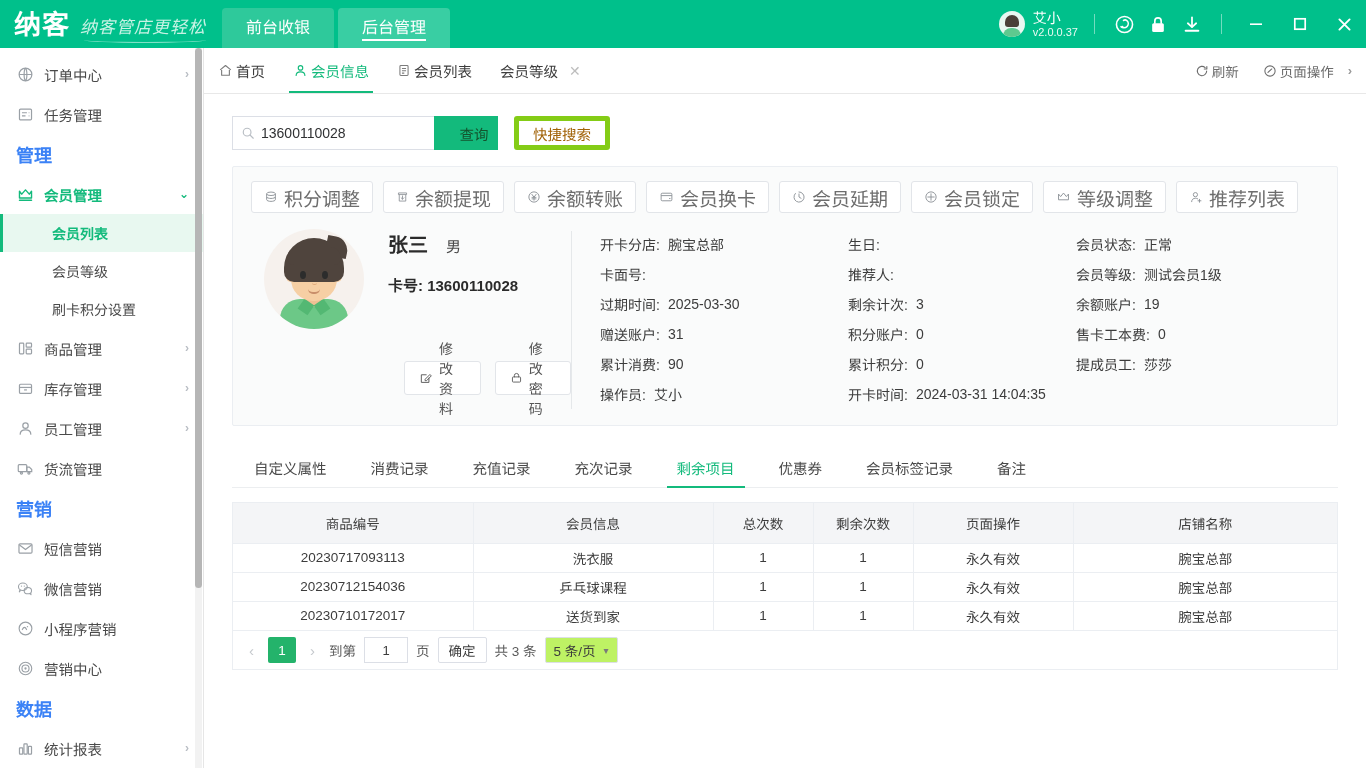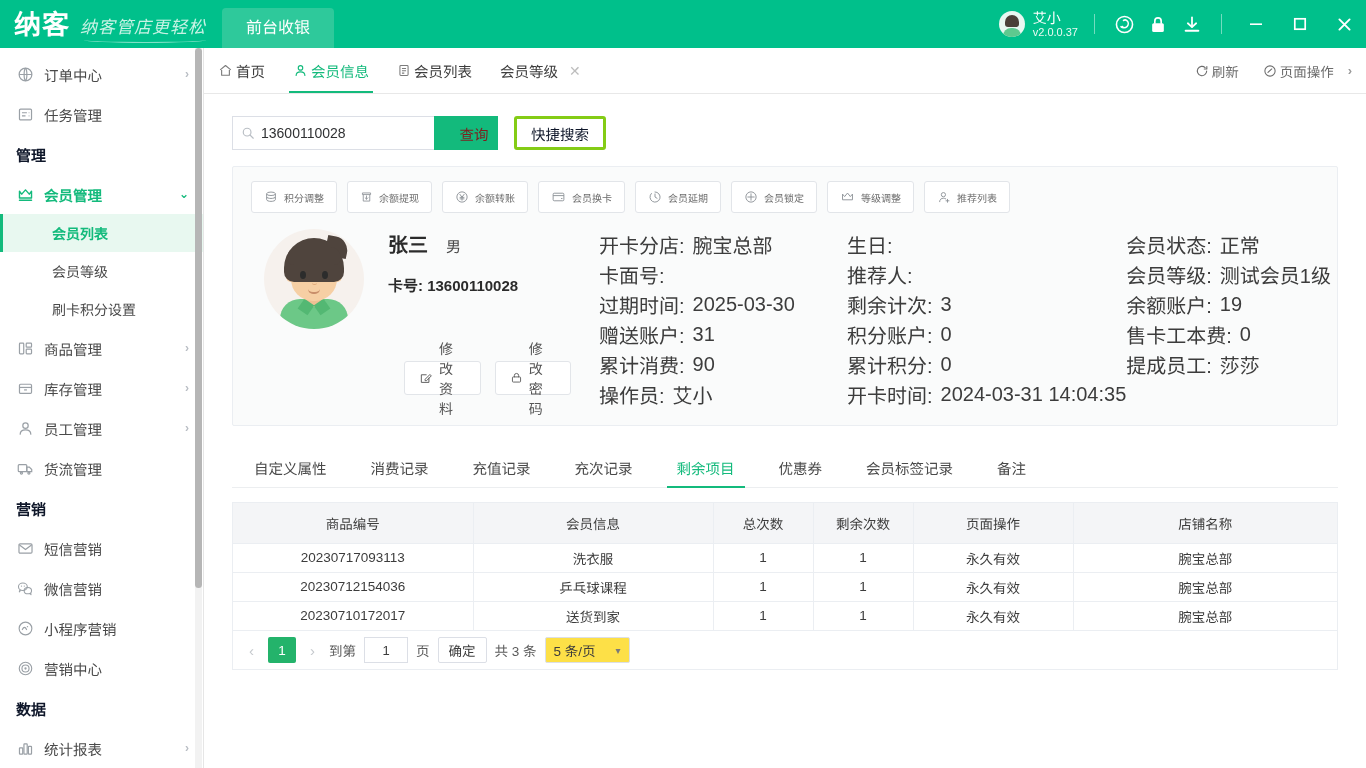--- a/index.html
+++ b/index.html
@@ -106,21 +106,21 @@
     width: 22px; height: 20px; flex: 0 0 22px; margin-right: 8px;
     display: inline-flex; align-items: center; justify-content: center; color: #9aa0a6;
   }
   .menu-item .mi-label { flex: 1 1 auto; }
   .menu-item .mi-arrow { color: #b9bec4; font-size: 12px; font-weight: bold; }
   .menu-item.expanded { color: #13ba7c; font-weight: bold; }
   .menu-item.expanded .mi-icon { color: #13ba7c; }
   .menu-item.expanded .mi-arrow { color: #13ba7c; }
   .menu-group {
     height: 40px; display: flex; align-items: center; padding: 0 14px 0 16px;
-    font-size: 15px; font-weight: bold; color: #0f172a;
+    font-size: 18px; font-weight: bold; color: #3b82f6;
   }
   .sub-item {
     height: 38px; display: flex; align-items: center; padding-left: 52px;
     font-size: 14px; color: #4a4a4a; cursor: pointer; position: relative;
   }
   .sub-item.active { background: #e8f8f0; color: #13ba7c; font-weight: bold; }
   .sub-item.active::before {
     content: ""; position: absolute; left: 0; top: 0; bottom: 0; width: 3px; background: #13ba7c;
   }
   .side-scroll {
@@ -167,39 +167,39 @@
   .search-input-wrap {
     width: 202px; height: 34px; border: 1px solid #dcdfe6; border-right: none;
     display: flex; align-items: center; padding: 0 8px; background: #fff;
   }
   .search-ic { color: #b9bec4; margin-right: 6px; display: inline-flex; }
   .search-input {
     border: none; outline: none; width: 100%; font-size: 14px; color: #303133;
     font-family: "Liberation Sans", sans-serif; background: transparent;
   }
   .btn-query {
-    background: #13ba7c; color: #7f1d1d; border: none; width: 64px; height: 34px;
+    background: #13ba7c; color: #14532d; border: none; width: 64px; height: 34px;
     font-size: 14.5px; cursor: pointer; font-family: "Liberation Sans", sans-serif; padding-left: 16px;
   }
   .btn-quick {
-    border: 3px solid #84cc16; color: #0f172a; background: #fff;
+    border: 5px solid #84cc16; color: #a16207; background: #fff;
     height: 34px; padding: 0 14px; font-size: 14.5px; cursor: pointer; border-radius: 3px;
     font-family: "Liberation Sans", sans-serif;
   }
 
   
   .member-card {
     margin: 0 28px; border: 1px solid #ebeef2; background: #fafbfb;
     border-radius: 2px; padding: 14px 0 16px 0;
   }
   .action-row { display: flex; gap: 10px; padding: 0 18px 0 18px; flex-wrap: wrap; }
   .act-btn {
     display: inline-flex; align-items: center; gap: 6px;
     height: 32px; padding: 0 12px; border: 1px solid #e2e5e9; background: #fff;
-    border-radius: 3px; font-size: 10px; color: #6d6d6d; cursor: pointer;
+    border-radius: 3px; font-size: 19px; color: #6d6d6d; cursor: pointer;
   }
   .act-btn .ai { display: inline-flex; align-items: center; color: #8d9298; }
 
   .detail-row { display: flex; padding: 16px 18px 0 18px; }
   .col-avatar { width: 125px; flex: 0 0 125px; display: flex; flex-direction: column; align-items: center; }
   .big-avatar {
     width: 100px; height: 100px; border-radius: 50%; background: #f6f1ed;
     position: relative; overflow: hidden;
   }
   .ba-hair { position: absolute; left: 20px; top: 9px; width: 60px; height: 44px; background: #4f443d; border-radius: 30px 30px 10px 10px; }
@@ -228,21 +228,21 @@
     border-radius: 3px; font-size: 14px; color: #555; cursor: pointer;
   }
 
   .divider-v { width: 1px; background: #e5e8ea; margin: 2px 0 0 0; align-self: stretch; }
 
   .info-cols { flex: 1 1 auto; display: flex; padding-left: 28px; }
   .info-col { flex: 1 1 0; }
   .info-col.c1 { flex: 0 0 248px; }
   .info-col.c2 { flex: 0 0 228px; text-align: center; }
   .info-col.c3 { flex: 1 1 auto; padding-left: 0; }
-  .info-line { height: 30px; display: flex; align-items: center; font-size: 20px; color: #3c3c3c; }
+  .info-line { height: 30px; display: flex; align-items: center; font-size: 14px; color: #3c3c3c; }
   .info-label { color: #3c3c3c; white-space: nowrap; }
   .info-value { color: #3c3c3c; margin-left: 8px; white-space: nowrap; }
 
   
   .subtabs {
     display: flex; align-items: stretch; margin: 22px 28px 0 28px;
     border-bottom: 1px solid #eceef0; height: 40px;
   }
   .subtab {
     padding: 0 22px; display: flex; align-items: center; font-size: 14.5px; color: #4a4a4a;
@@ -281,41 +281,42 @@
   .pg-label { color: #5a5a5a; }
   .pg-input {
     width: 44px; height: 26px; border: 1px solid #dcdfe6; text-align: center;
     font-size: 13px; outline: none; color: #3c3c3c; font-family: "Liberation Sans", sans-serif;
   }
   .pg-ok {
     height: 26px; padding: 0 10px; border: 1px solid #dcdfe6; background: #fff; cursor: pointer;
     font-size: 13.5px; color: #3c3c3c; border-radius: 2px; font-family: "Liberation Sans", sans-serif;
   }
   .pg-select {
-    height: 26px; border: 1px solid #dcdfe6; background: #fde047; display: inline-flex; align-items: center;
-    padding: 0 8px; gap: 20px; border-radius: 2px; cursor: pointer; font-size: 13.5px; color: #3c3c3c;
+    height: 26px; border: 1px solid #dcdfe6; background: #bef264; display: inline-flex; align-items: center;
+    padding: 0 8px; gap: 8px; border-radius: 2px; cursor: pointer; font-size: 13.5px; color: #3c3c3c;
   }
   .pg-select .caret { color: #7a7a7a; font-size: 10px; }
 
   .page-bottom-pad { height: 44px; }
   svg { display: block; }
 </style>
 </head>
 <body>
 
 <div class="app">
 
   <div class="titlebar">
     <div class="brand">
       <div class="brand-logo">纳客</div>
       <div class="brand-slogan">纳客管店更轻松</div>
     </div>
 
     <div class="topnav">
       <div class="topnav-item">前台收银</div>
+      <div class="topnav-item active">后台管理</div>
     </div>
 
     <div class="spacer"></div>
 
     <div class="user-box">
       <span class="avatar-sm"></span>
       <span class="user-txt">
         <span class="user-name" style="display:block">艾小</span>
         <span class="user-ver" style="display:block">v2.0.0.37</span>
       </span>

